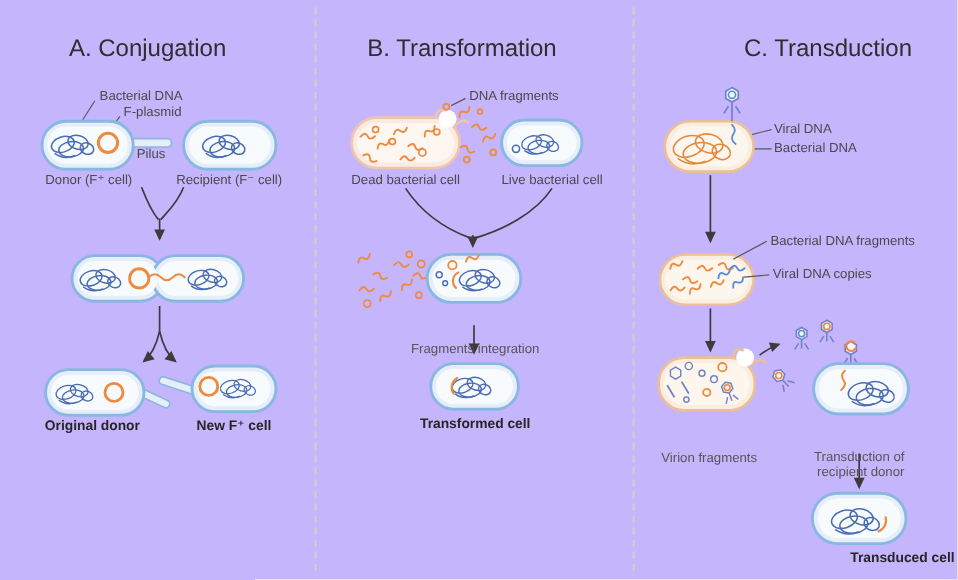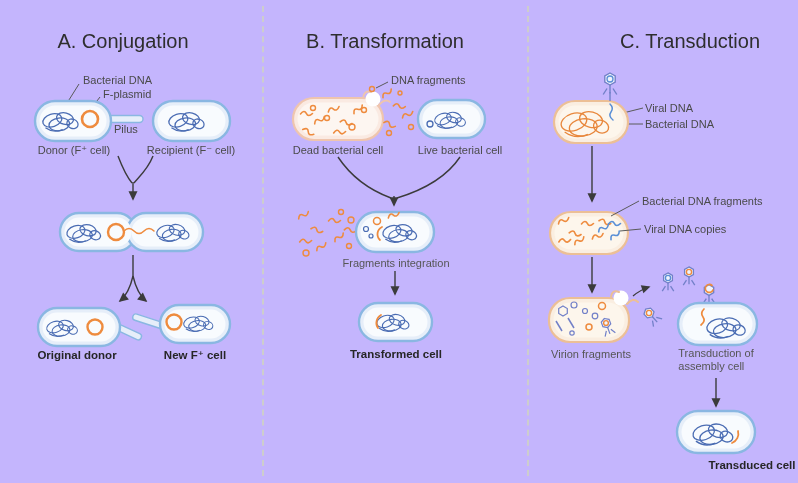--- a/index.html
+++ b/index.html
@@ -3,23 +3,23 @@
 <meta charset="utf-8">
 <style>
   html,body{margin:0;padding:0;background:#fff;}
   #stage{position:relative;width:798px;height:483px;background:#c4b5fd;overflow:hidden;
          font-family:"Liberation Sans","DejaVu Sans",sans-serif;}
   svg{position:absolute;left:0;top:0;}
   .divider{position:absolute;top:6px;height:470px;width:0;border-left:2px dashed #cdcdcd;}
   .lbl{position:absolute;font-size:11px;color:#4a4a4a;white-space:nowrap;line-height:12px;}
   .lbl-c{transform:translateX(-50%);}
   .lbl-b{font-weight:bold;font-size:11.5px;color:#262626;}
-  .stage-lbl{color:#565656;}
+  .stage-lbl{color:#565656;margin-top:28px;}
   .title{position:absolute;font-size:20px;color:#2e2e2e;white-space:nowrap;transform:translateX(-50%);}
-  .two-line{text-align:left;line-height:13px;}
+  .two-line{text-align:right;line-height:13px;}
 </style>
 </head>
 <body>
 
 <div id="stage">
 
   <div class="divider" style="left:262px"></div>
   <div class="divider" style="left:527px"></div>
 
   <svg width="798" height="483" viewBox="0 0 798 483">
@@ -327,17 +327,17 @@
   <div class="lbl lbl-c stage-lbl" style="left:396px;top:257px">Fragments integration</div>
   <div class="lbl lbl-c lbl-b" style="left:396px;top:348px">Transformed cell</div>
 
   <div class="lbl" style="left:645px;top:102px">Viral DNA</div>
   <div class="lbl" style="left:645px;top:118px">Bacterial DNA</div>
   <div class="lbl" style="left:642px;top:195px">Bacterial DNA fragments</div>
   <div class="lbl" style="left:644px;top:223px">Viral DNA copies</div>
   <div class="lbl lbl-c stage-lbl" style="left:591px;top:348px">Virion fragments</div>
   <div class="lbl lbl-c stage-lbl two-line" style="left:716px;top:347px">
     <div>Transduction of</div>
-    <div>assembly cell</div>
+    <div>recipient donor</div>
   </div>
   <div class="lbl lbl-c lbl-b" style="left:752px;top:459px">Transduced cell</div>
 
 </div>
 
 </body></html>

